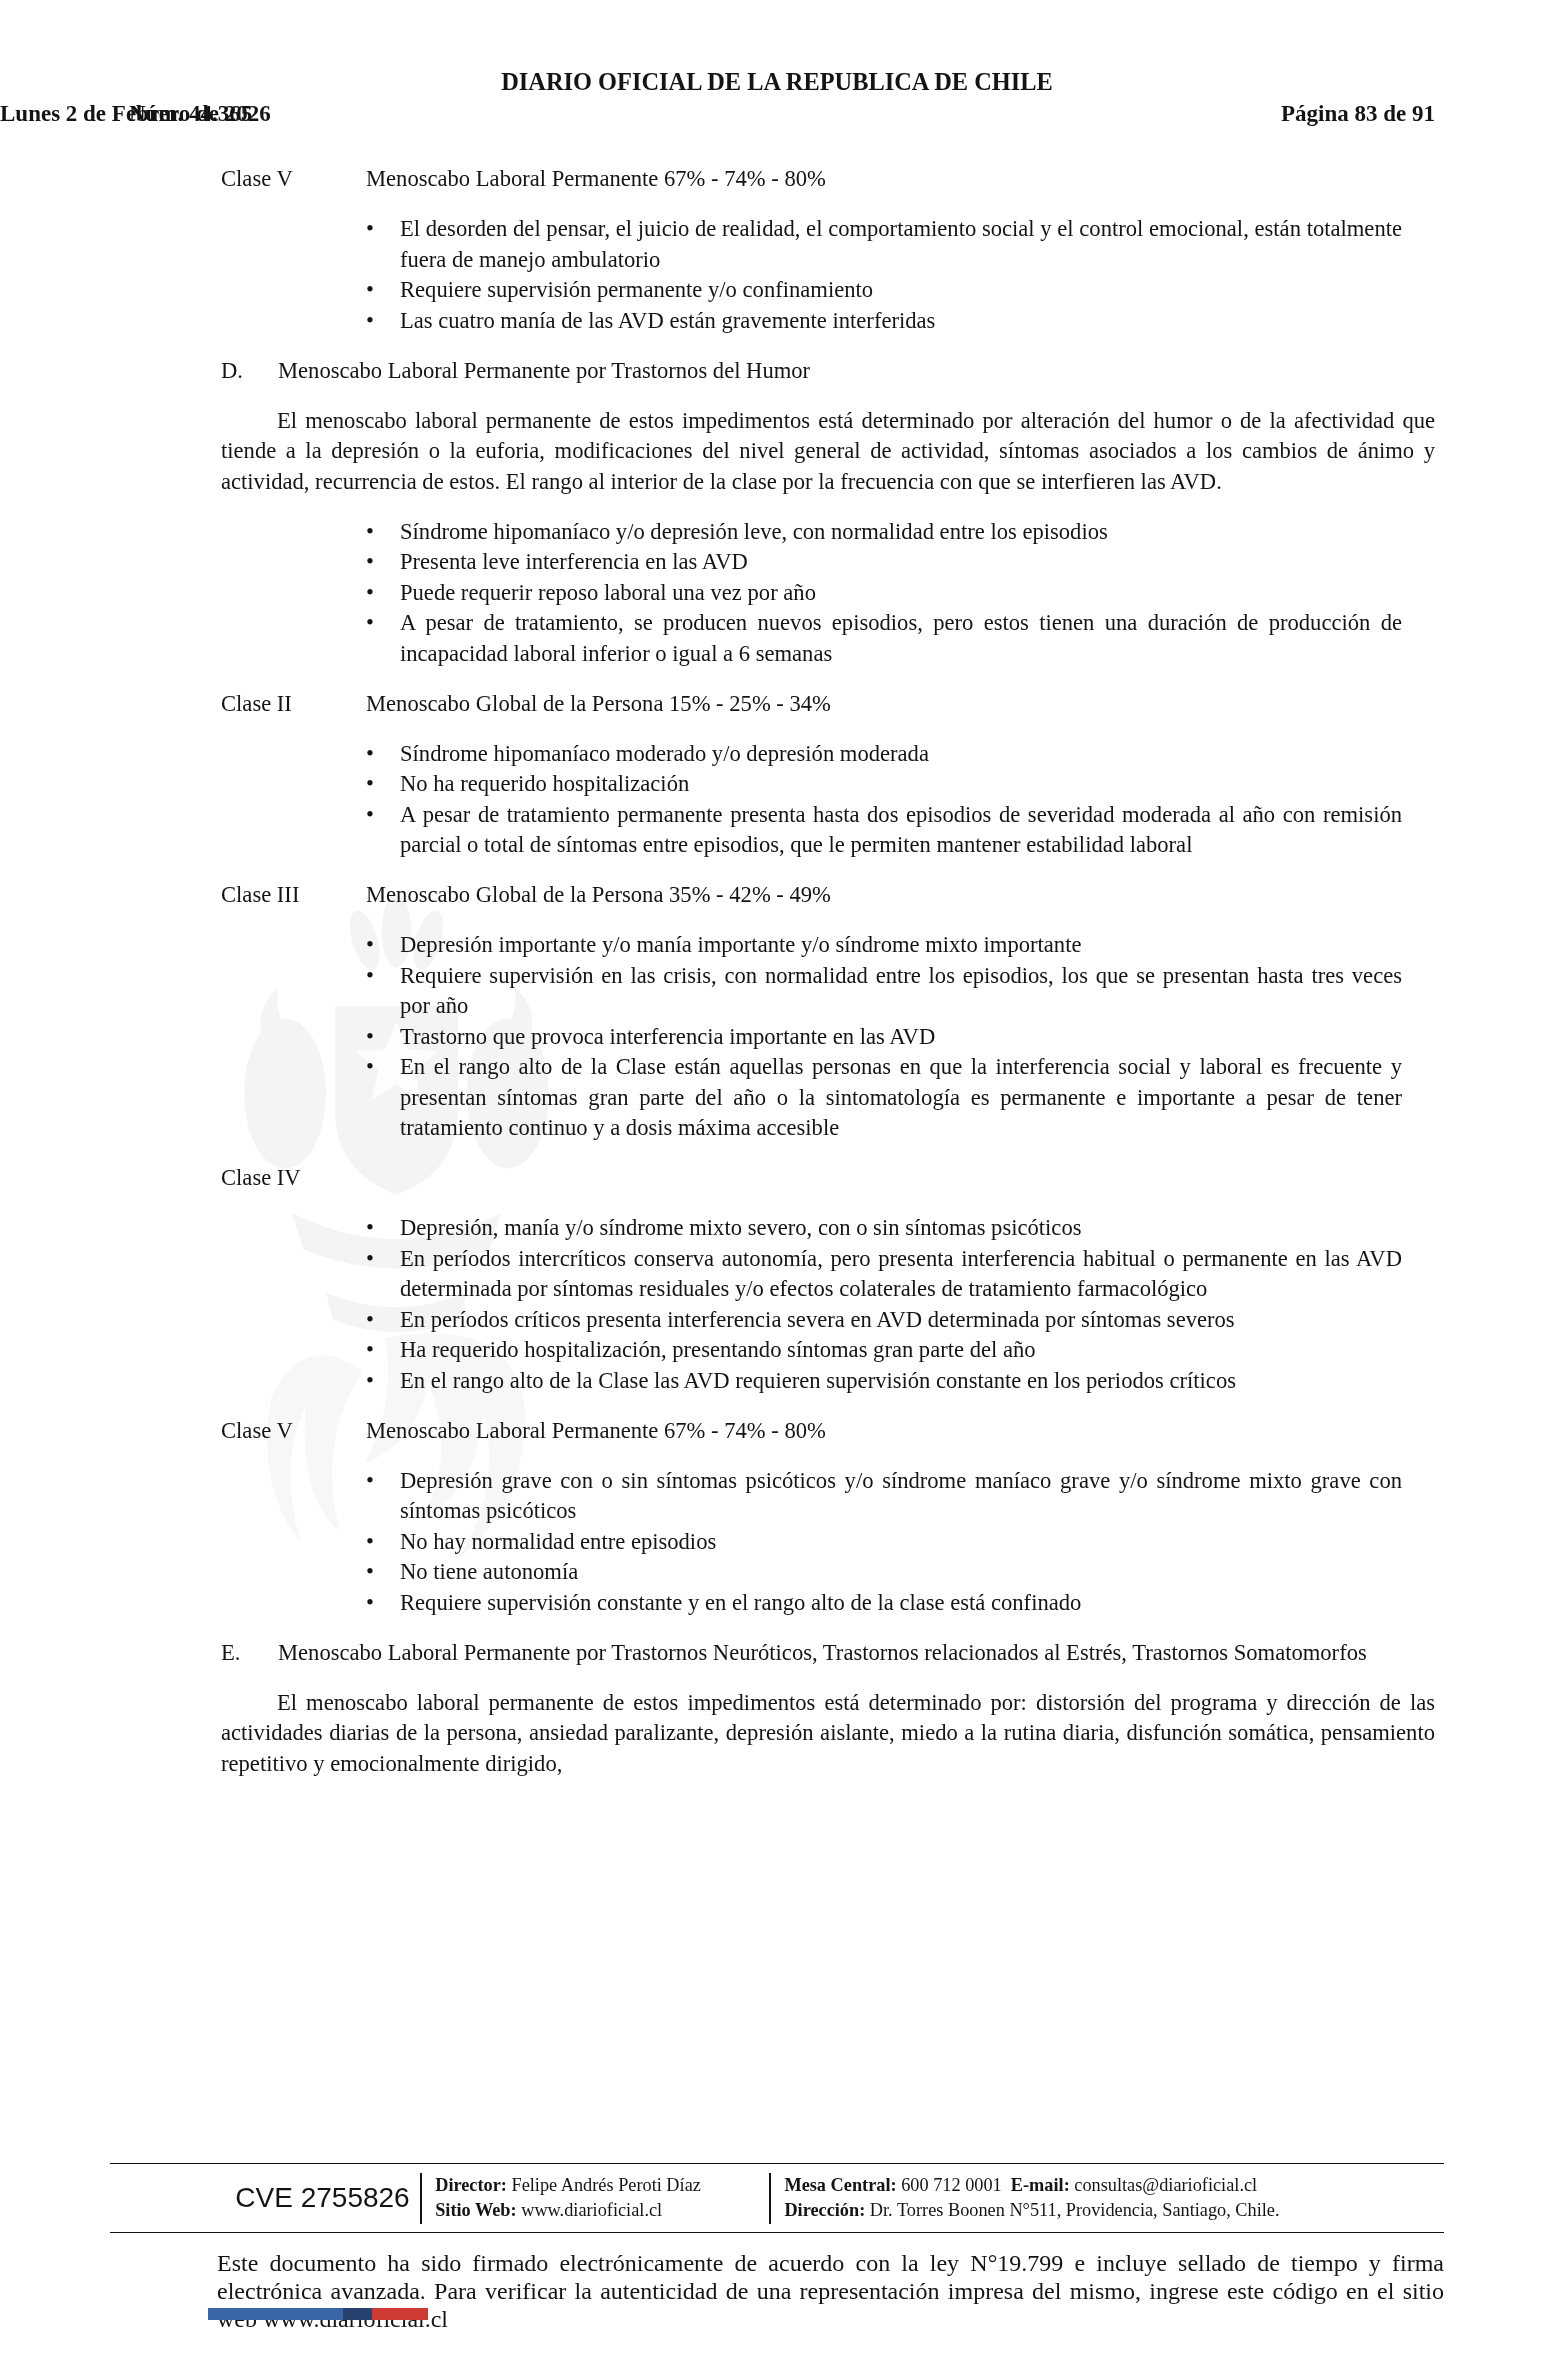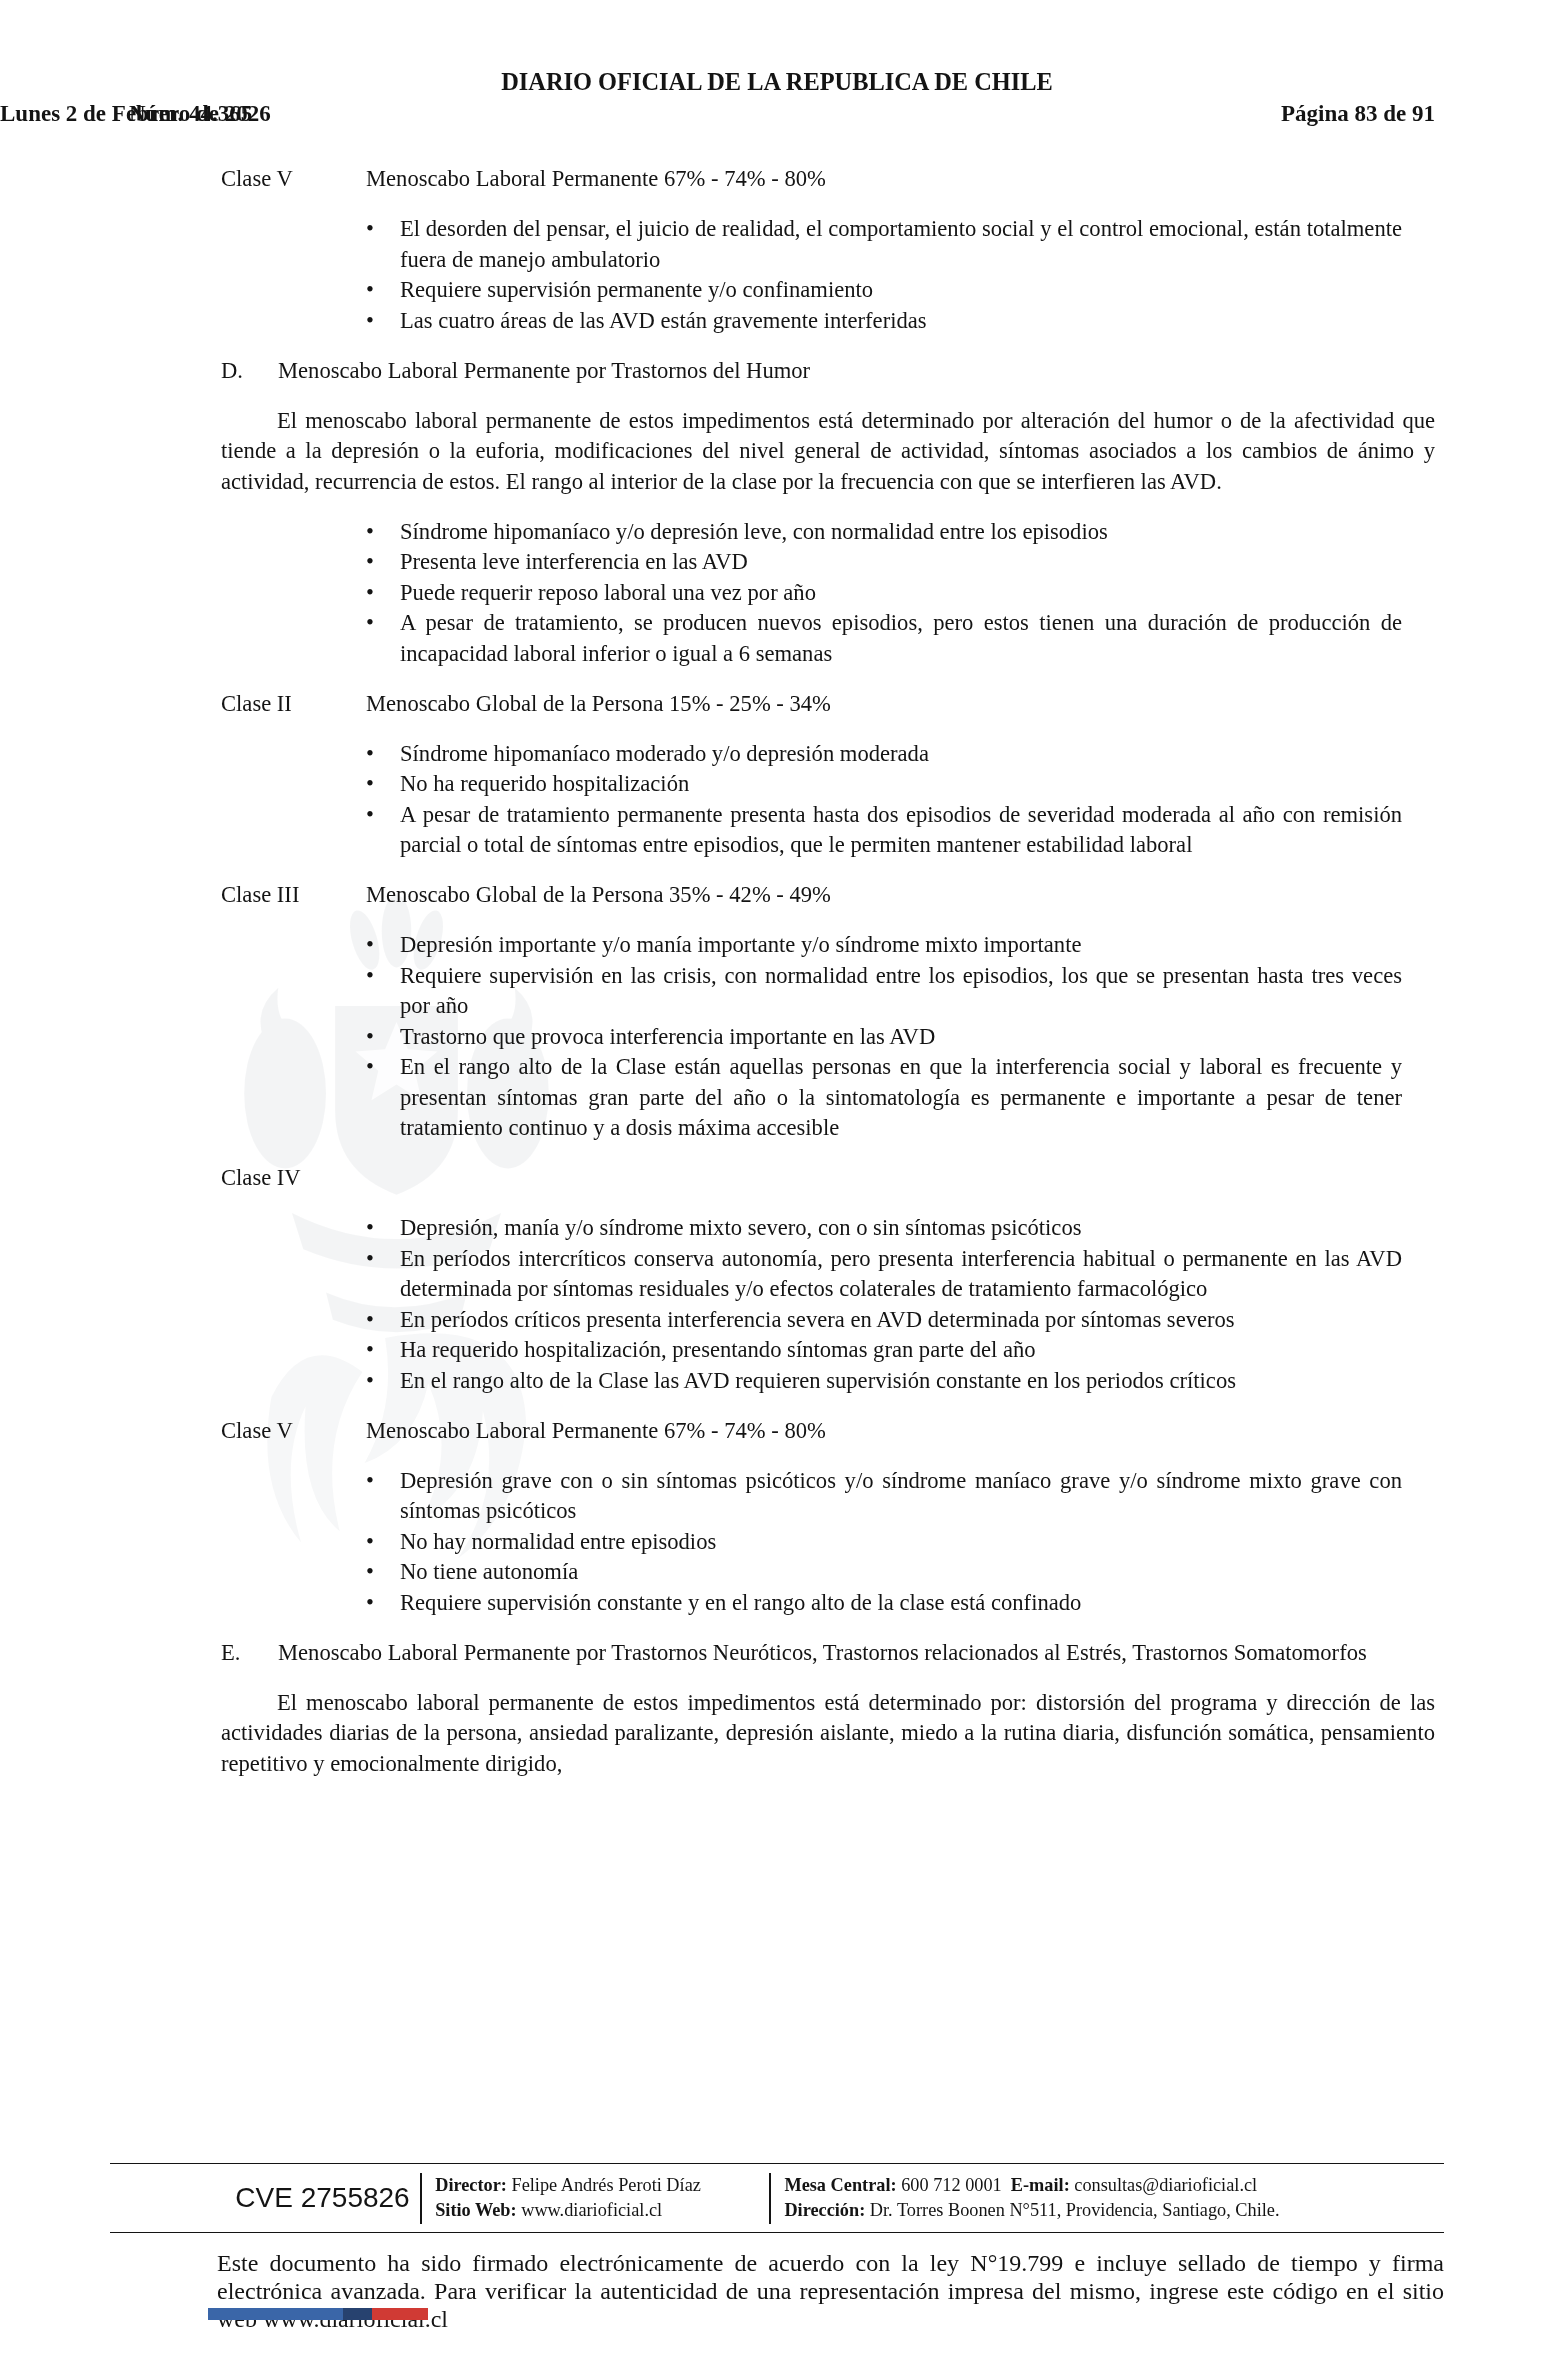--- a/index.html
+++ b/index.html
@@ -175,21 +175,21 @@
     <span class="bullet-text">El desorden del pensar, el juicio de realidad, el comportamiento social y el control emocional, están totalmente fuera de manejo ambulatorio</span>
   </li>
 
   <li class="bullet">
     <span class="dot">•</span>
     <span class="bullet-text">Requiere supervisión permanente y/o confinamiento</span>
   </li>
 
   <li class="bullet">
     <span class="dot">•</span>
-    <span class="bullet-text">Las cuatro áreas de las AVD están gravemente interferidas</span>
+    <span class="bullet-text">Las cuatro manía de las AVD están gravemente interferidas</span>
   </li>
 </ul>
 
     <div class="blk section-heading">
       <span class="sec-letter">D.</span>
       <div class="sec-title">Menoscabo Laboral Permanente por Trastornos del Humor</div>
     </div>
 
     <p class="blk para">El menoscabo laboral permanente de estos impedimentos está determinado por alteración del humor o de la afectividad que tiende a la depresión o la euforia, modificaciones del nivel general de actividad, síntomas asociados a los cambios de ánimo y actividad, recurrencia de estos. El rango al interior de la clase por la frecuencia con que se interfieren las AVD.</p>
 

